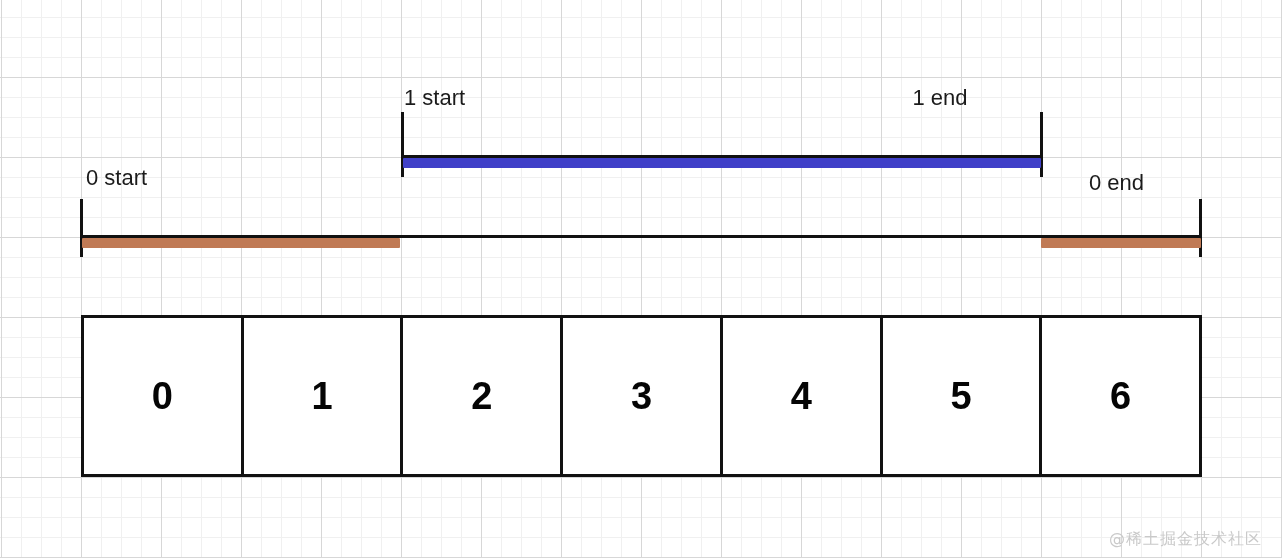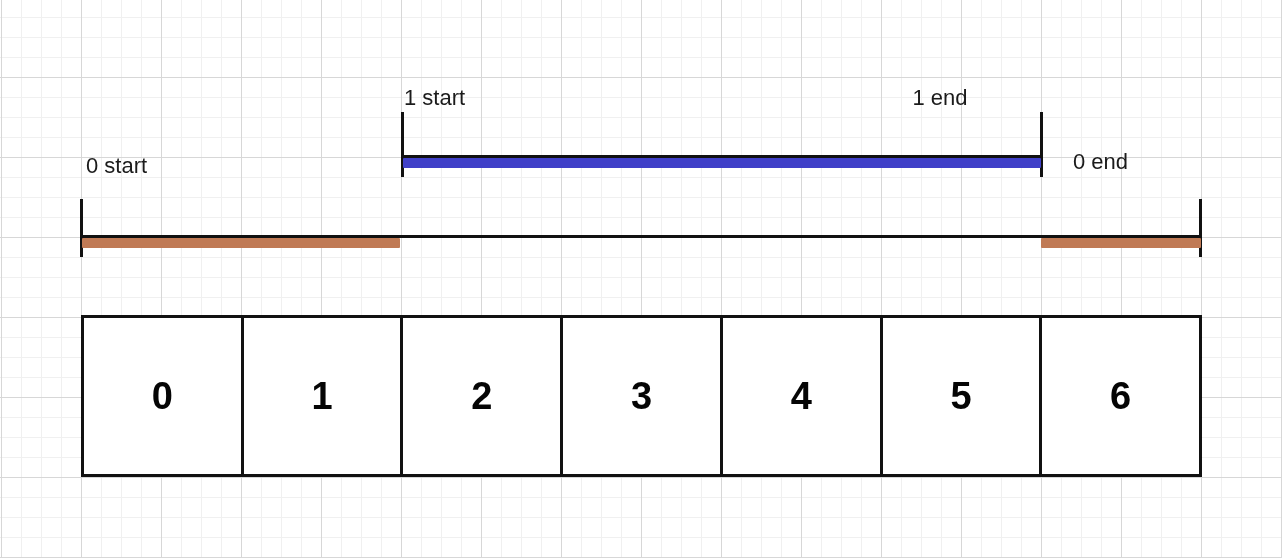--- a/index.html
+++ b/index.html
@@ -118,23 +118,23 @@
     <div class="tick" style="left:401px; top:112px; height:65px;"></div>
 
     <div class="tick" style="left:1040px; top:112px; height:65px;"></div>
 
     <div class="track-rule" style="left:401px; top:155px; width:642px;"></div>
 
     <div class="bar blue" style="left:403px; top:158px; width:638px;"></div>
   </div>
 
   <div>
-    <div class="tick-label" style="left:86px; top:153px;">0 start</div>
+    <div class="tick-label" style="left:86px; top:165px;">0 start</div>
 
-    <div class="tick-label right" style="left:1001px; top:149px; width:199px;">0 end</div>
+    <div class="tick-label right" style="left:1001px; top:170px; width:199px;padding-left:16px;">0 end</div>
 
     <div class="tick" style="left:80px; top:199px; height:58px;"></div>
 
     <div class="tick" style="left:1199px; top:199px; height:58px;"></div>
 
     <div class="track-rule" style="left:80px; top:235px; width:1122px;"></div>
 
     <div class="bar orange" style="left:82px; top:238px; width:318px;"></div>
 
     <div class="bar orange" style="left:1041px; top:238px; width:160px;"></div>
@@ -157,14 +157,15 @@
       <span class="cell-label">4</span>
     </div>
     <div class="cell">
       <span class="cell-label">5</span>
     </div>
     <div class="cell">
       <span class="cell-label">6</span>
     </div>
   </div>
 
+  <div id="watermark">@稀土掘金技术社区</div>
 
 </div>
 
 </body></html>

